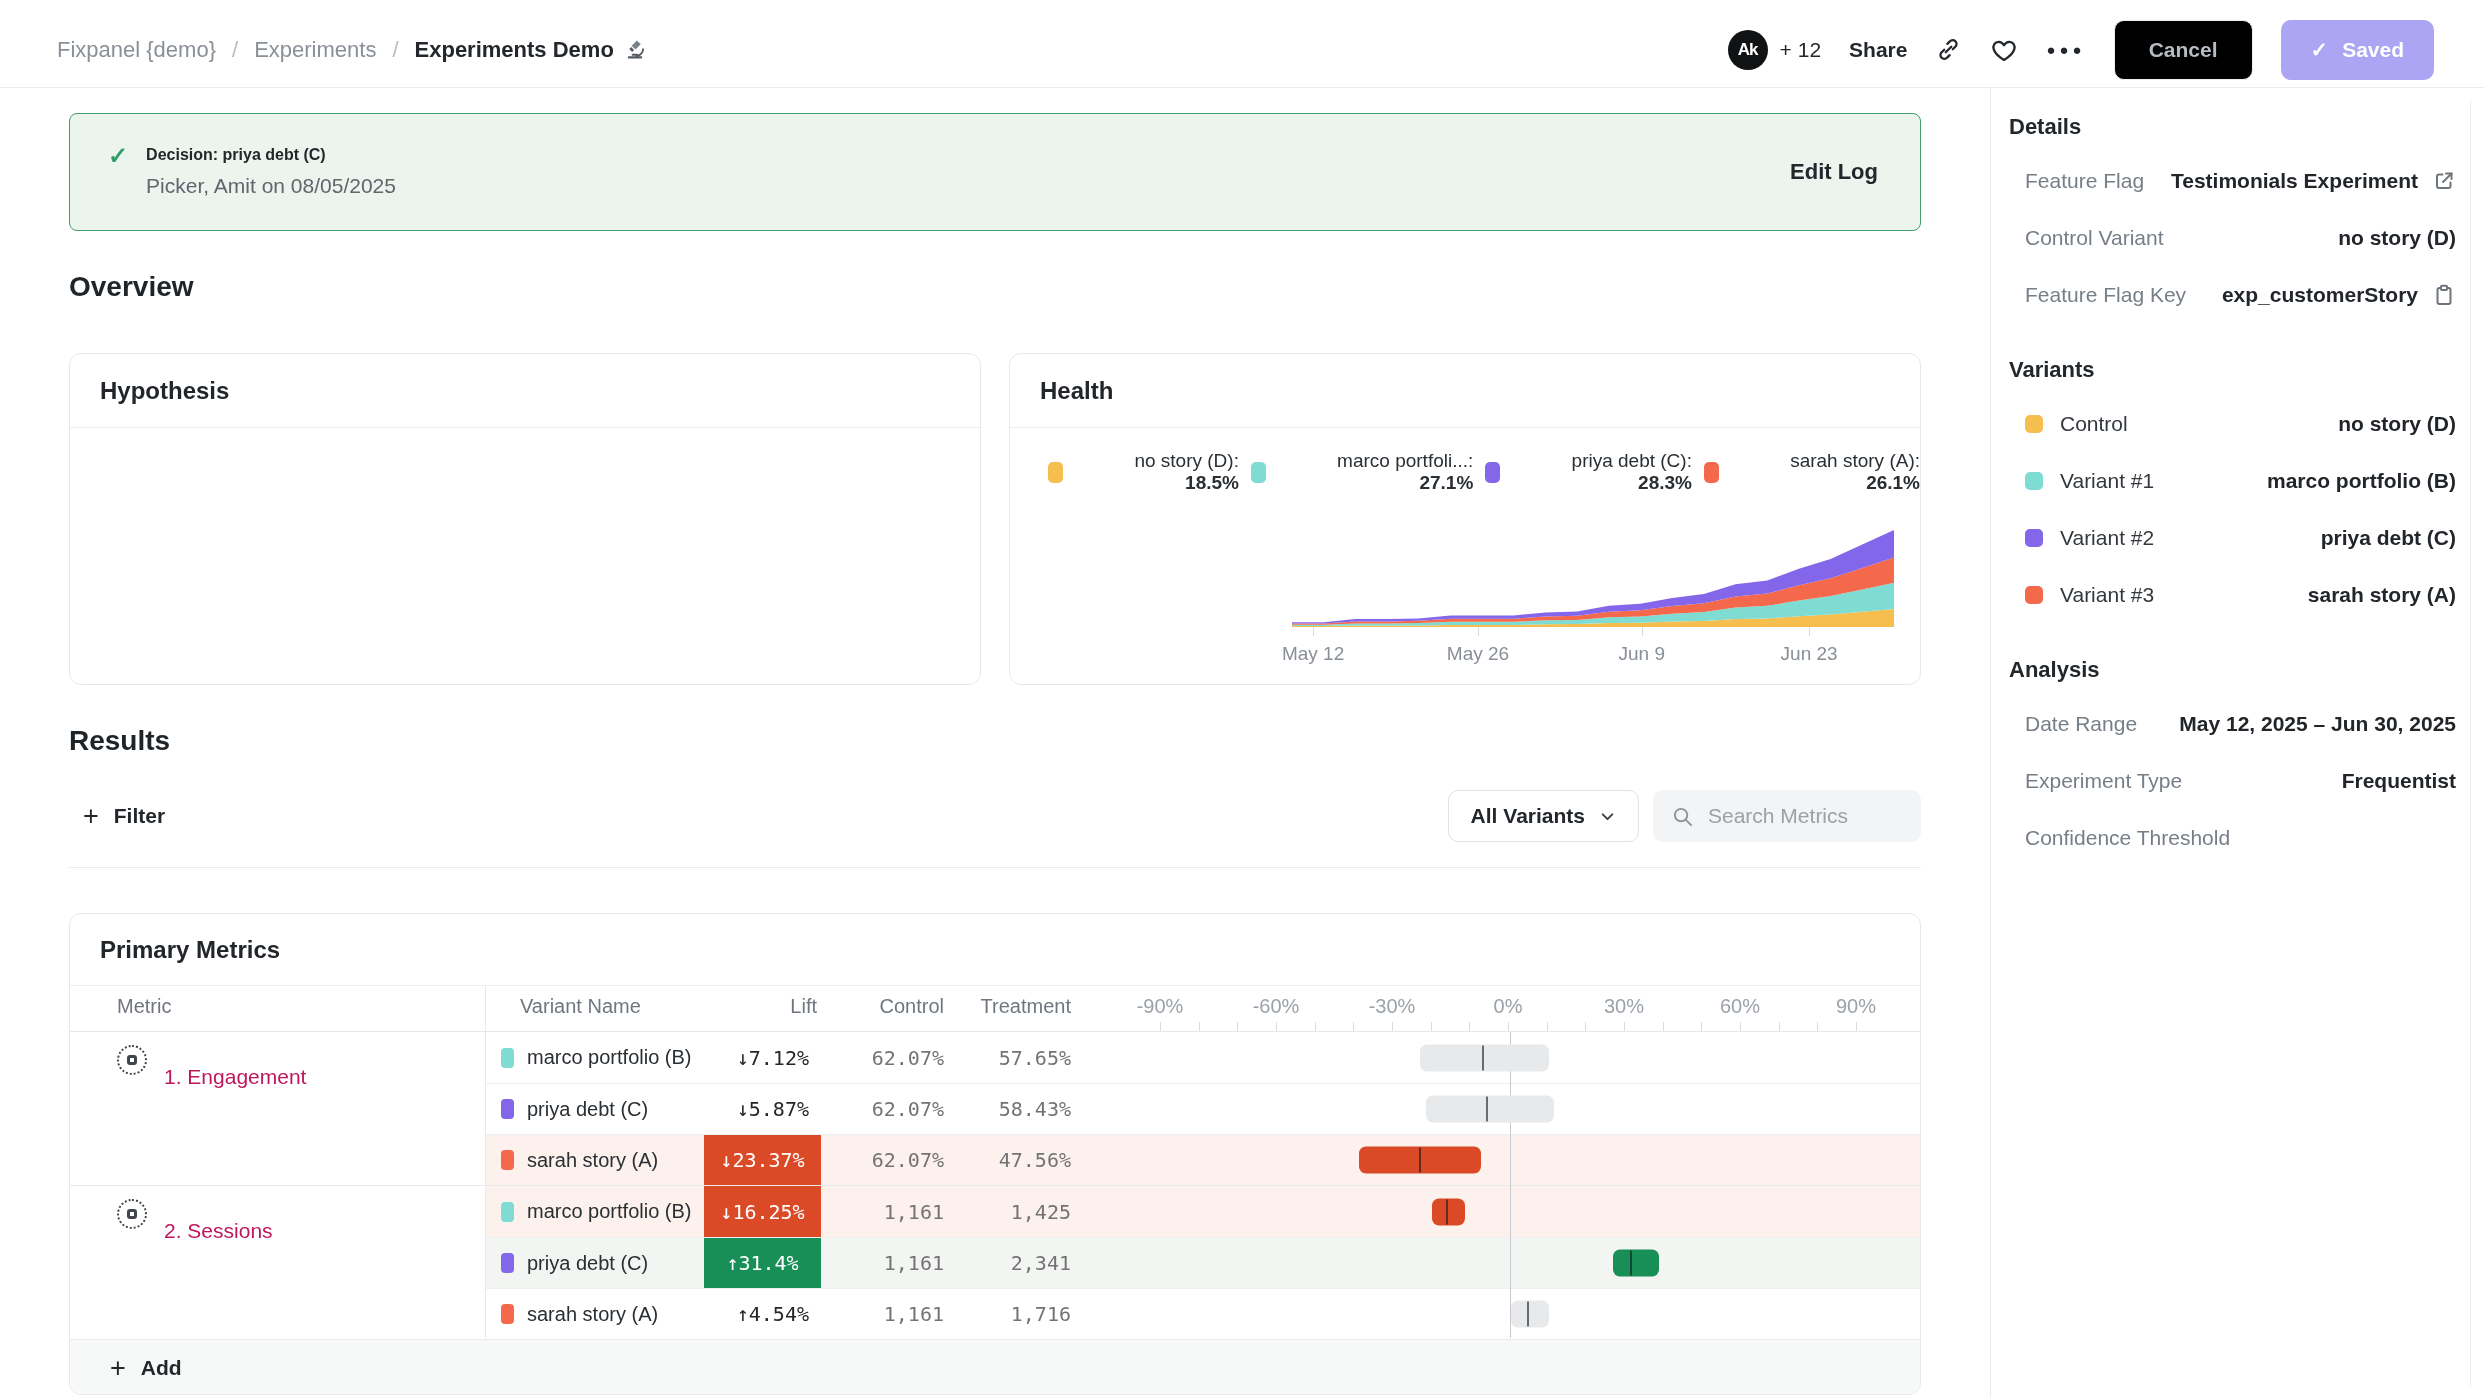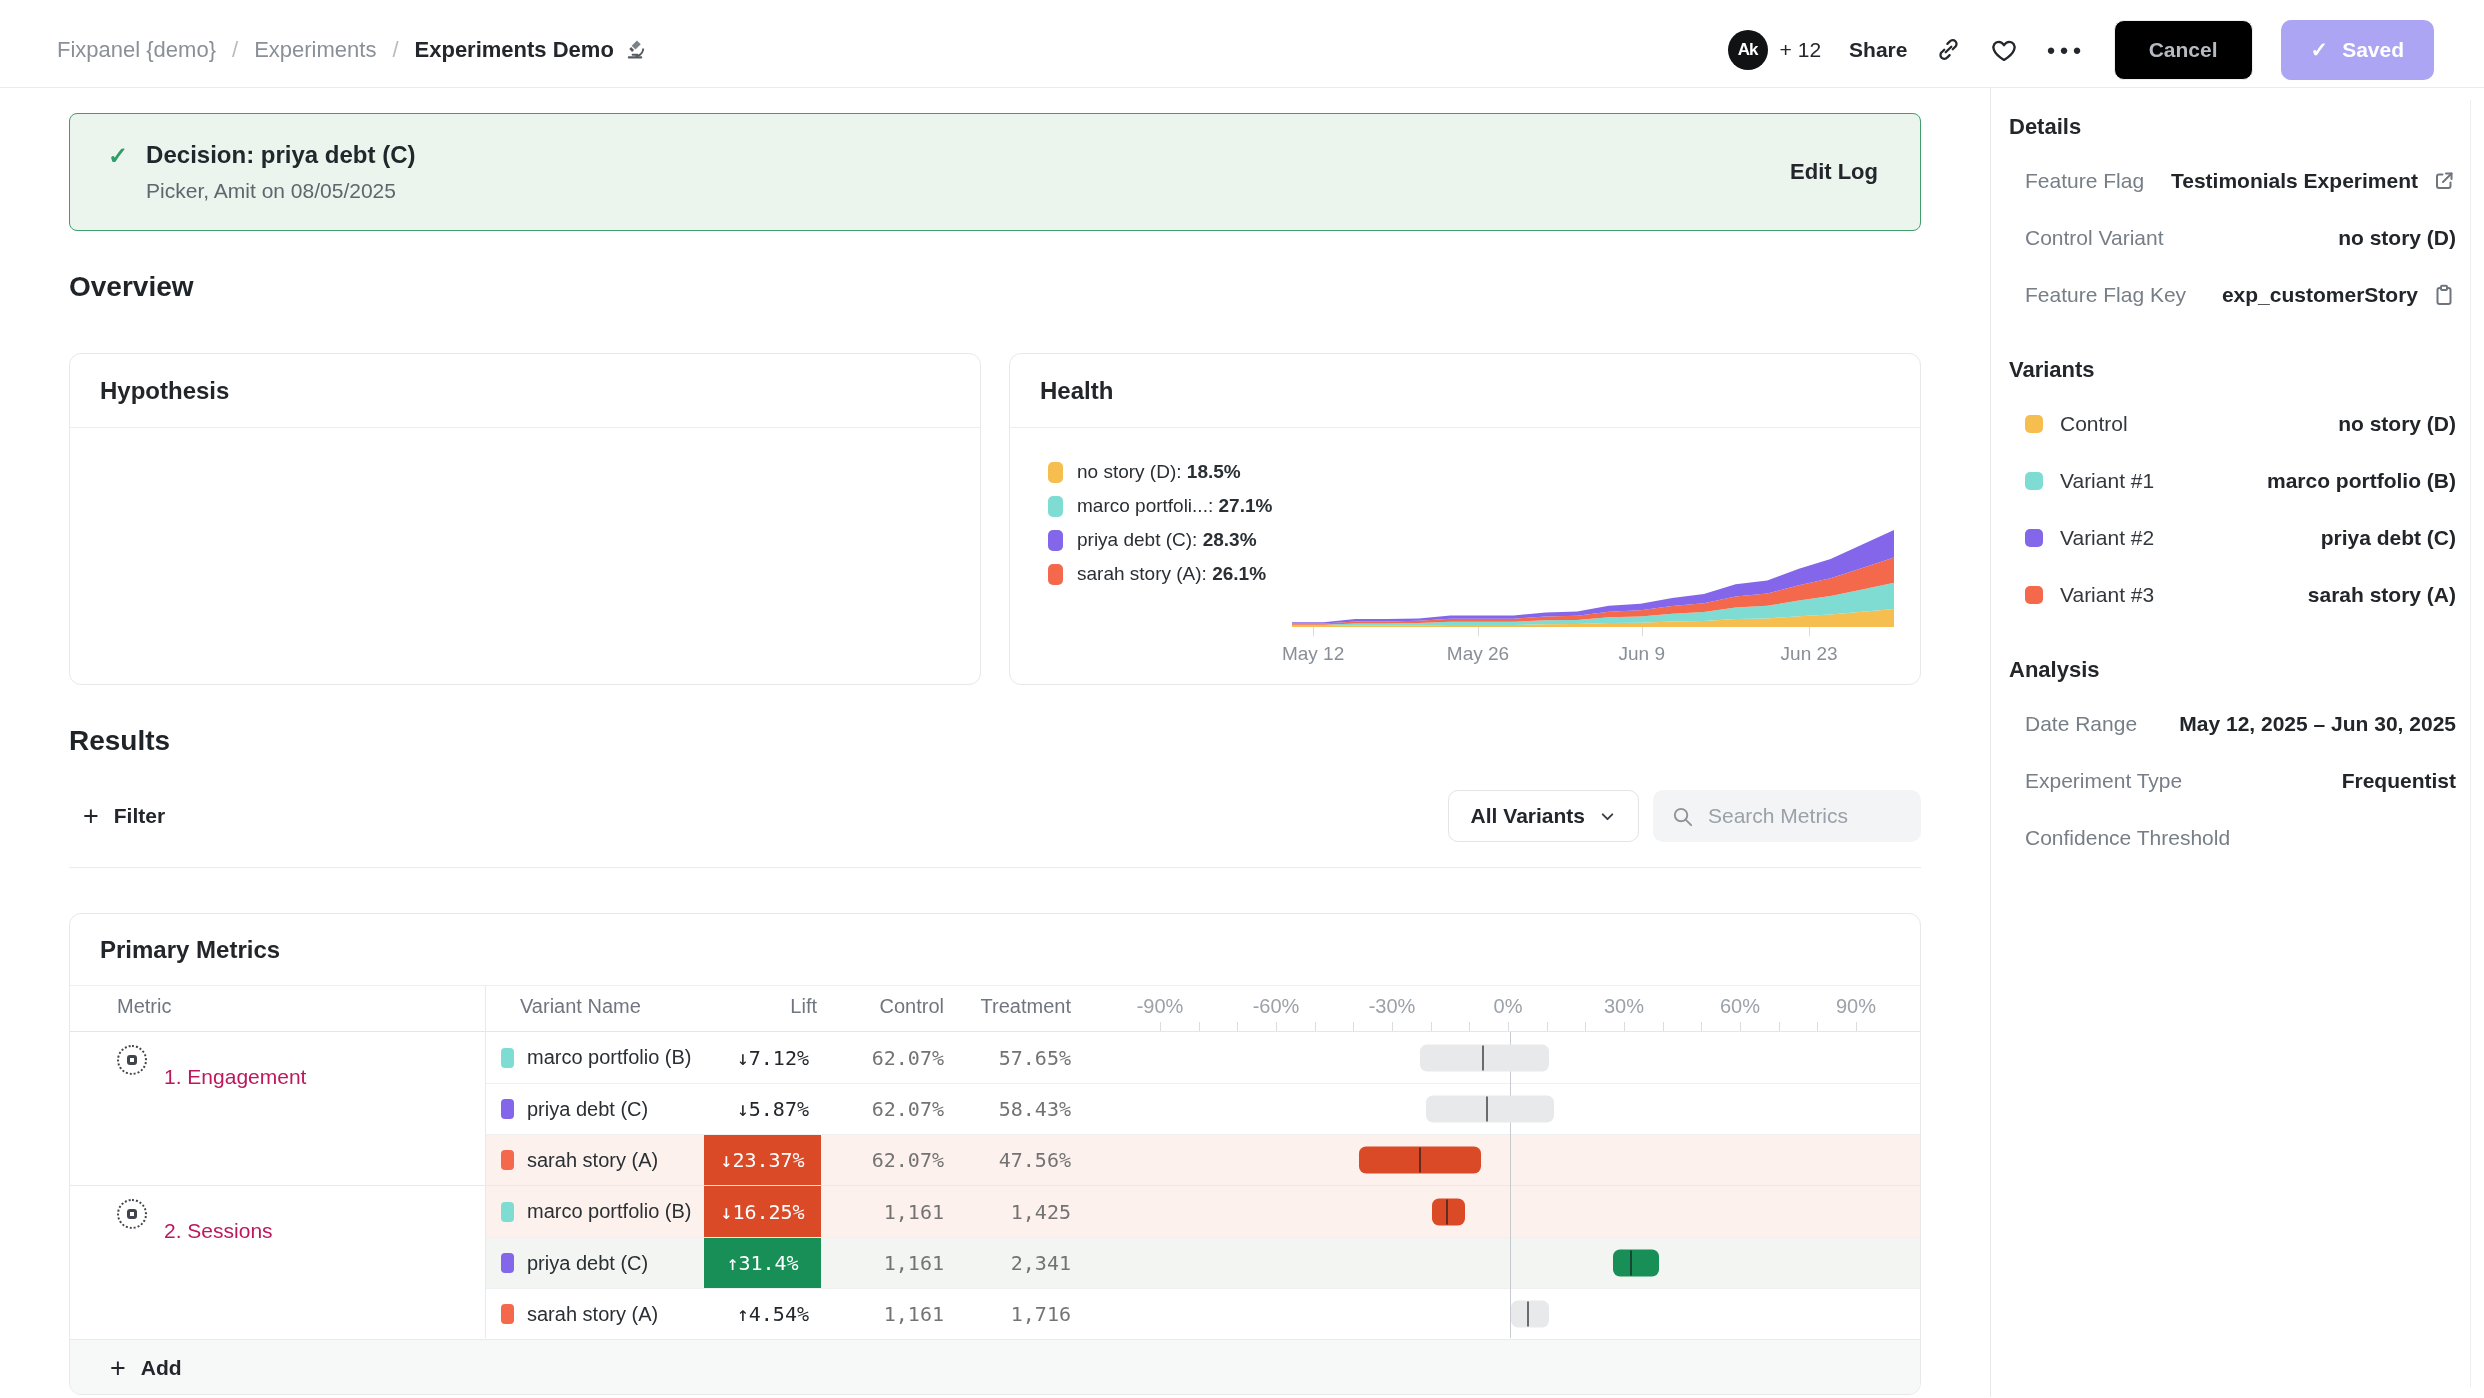--- a/index.html
+++ b/index.html
@@ -28,37 +28,37 @@
 
   
   .layout { display:flex; height:1309px; }
   .content { flex:1; padding:0 69px; max-width:1990px; }
   .sidebar { width:494px; border-left:1px solid #E7E9EB; padding:0 28px 0 18px; position:relative; }
 
   
   .banner { margin-top:25px; height:118px; background:#ECF4EE; border:1px solid #3F9E6C;
     border-radius:8px; position:relative; display:flex; align-items:center; padding-left:38px; }
   .banner-check { color:#2F9D68; font-size:24px; font-weight:700; margin-right:18px; align-self:flex-start; margin-top:28px; }
-  .banner-title { font-size:24px; font-weight:700; color:#22272B; }
+  .banner-title { font-size:16px; font-weight:700; color:#22272B; }
   .banner-sub { font-size:21px; color:#5F666D; margin-top:10px; }
   .banner-text { display:flex; flex-direction:column; }
   .banner-action { position:absolute; right:42px; top:50%; transform:translateY(-50%);
     font-size:22px; font-weight:600; color:#23272C; cursor:pointer; }
 
   .h2 { font-size:28px; font-weight:700; color:#1F2428; }
   .overview-h { margin-top:40px; }
 
   
   .cards { display:flex; gap:28px; margin-top:50px; height:332px; }
   .card { flex:1; border:1px solid #E6E8EA; border-radius:12px; background:#fff; overflow:hidden; }
   .card-h { height:74px; display:flex; align-items:center; padding:0 30px;
     border-bottom:1px solid #EDEEF0; font-size:24px; font-weight:700; }
   .hyp-body { padding:37px 30px; font-size:22px; line-height:1.42; color:#33383D; max-width:880px; }
   .health-body { position:relative; height:257px; }
-  .legend { position:absolute; left:38px; top:33px; display:flex; flex-direction:column; gap:12px; }
+  .legend { position:absolute; left:38px; top:33px; display:flex; flex-direction:row; gap:12px;text-align:right; }
   .li { display:flex; align-items:center; gap:14px; font-size:19px; color:#2A2F34; height:22px; }
   .li b { font-weight:700; }
   .lsw { width:15px; height:21px; border-radius:5px; flex:none; }
   .area-svg { position:absolute; left:282px; top:99px; }
   .xaxis { position:absolute; left:282px; top:199px; width:602px; height:44px; }
   .xt { position:absolute; top:0; width:1px; height:9px; background:#D8DBDE; }
   .xl { position:absolute; top:16px; transform:translateX(-50%); font-size:19px; color:#888F96; white-space:nowrap; }
 
   
   .results-h { margin-top:40px; }

